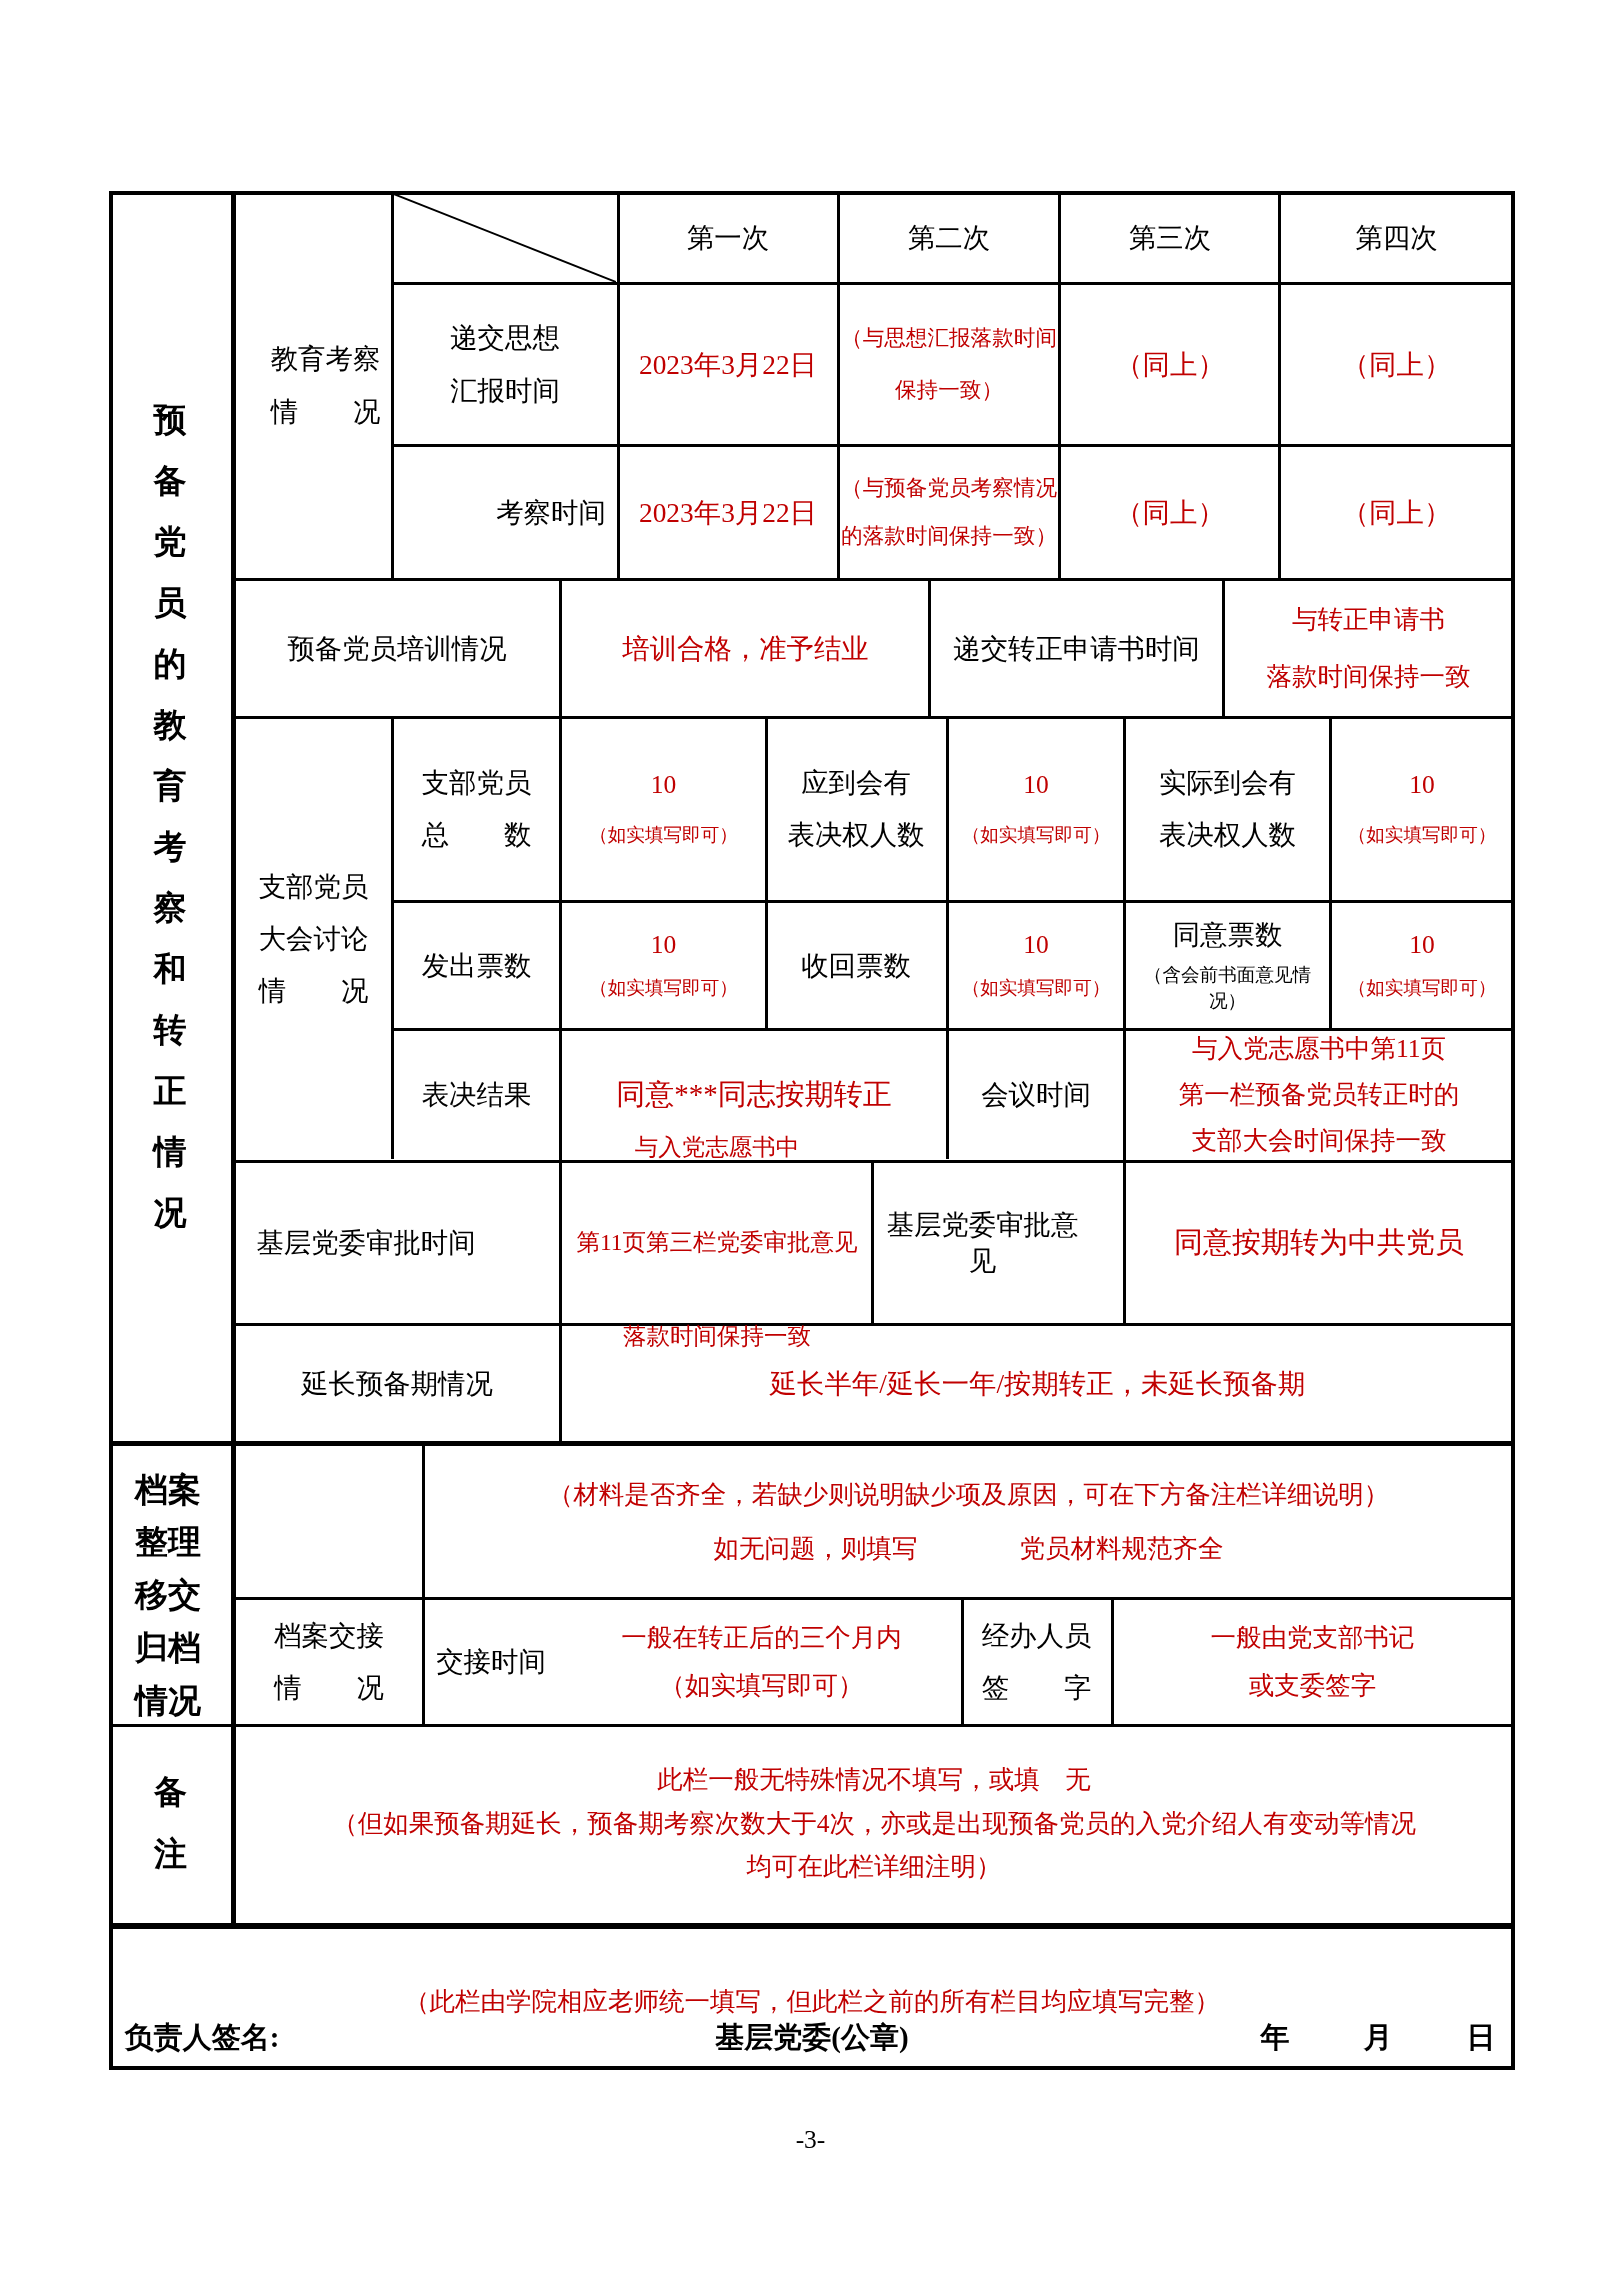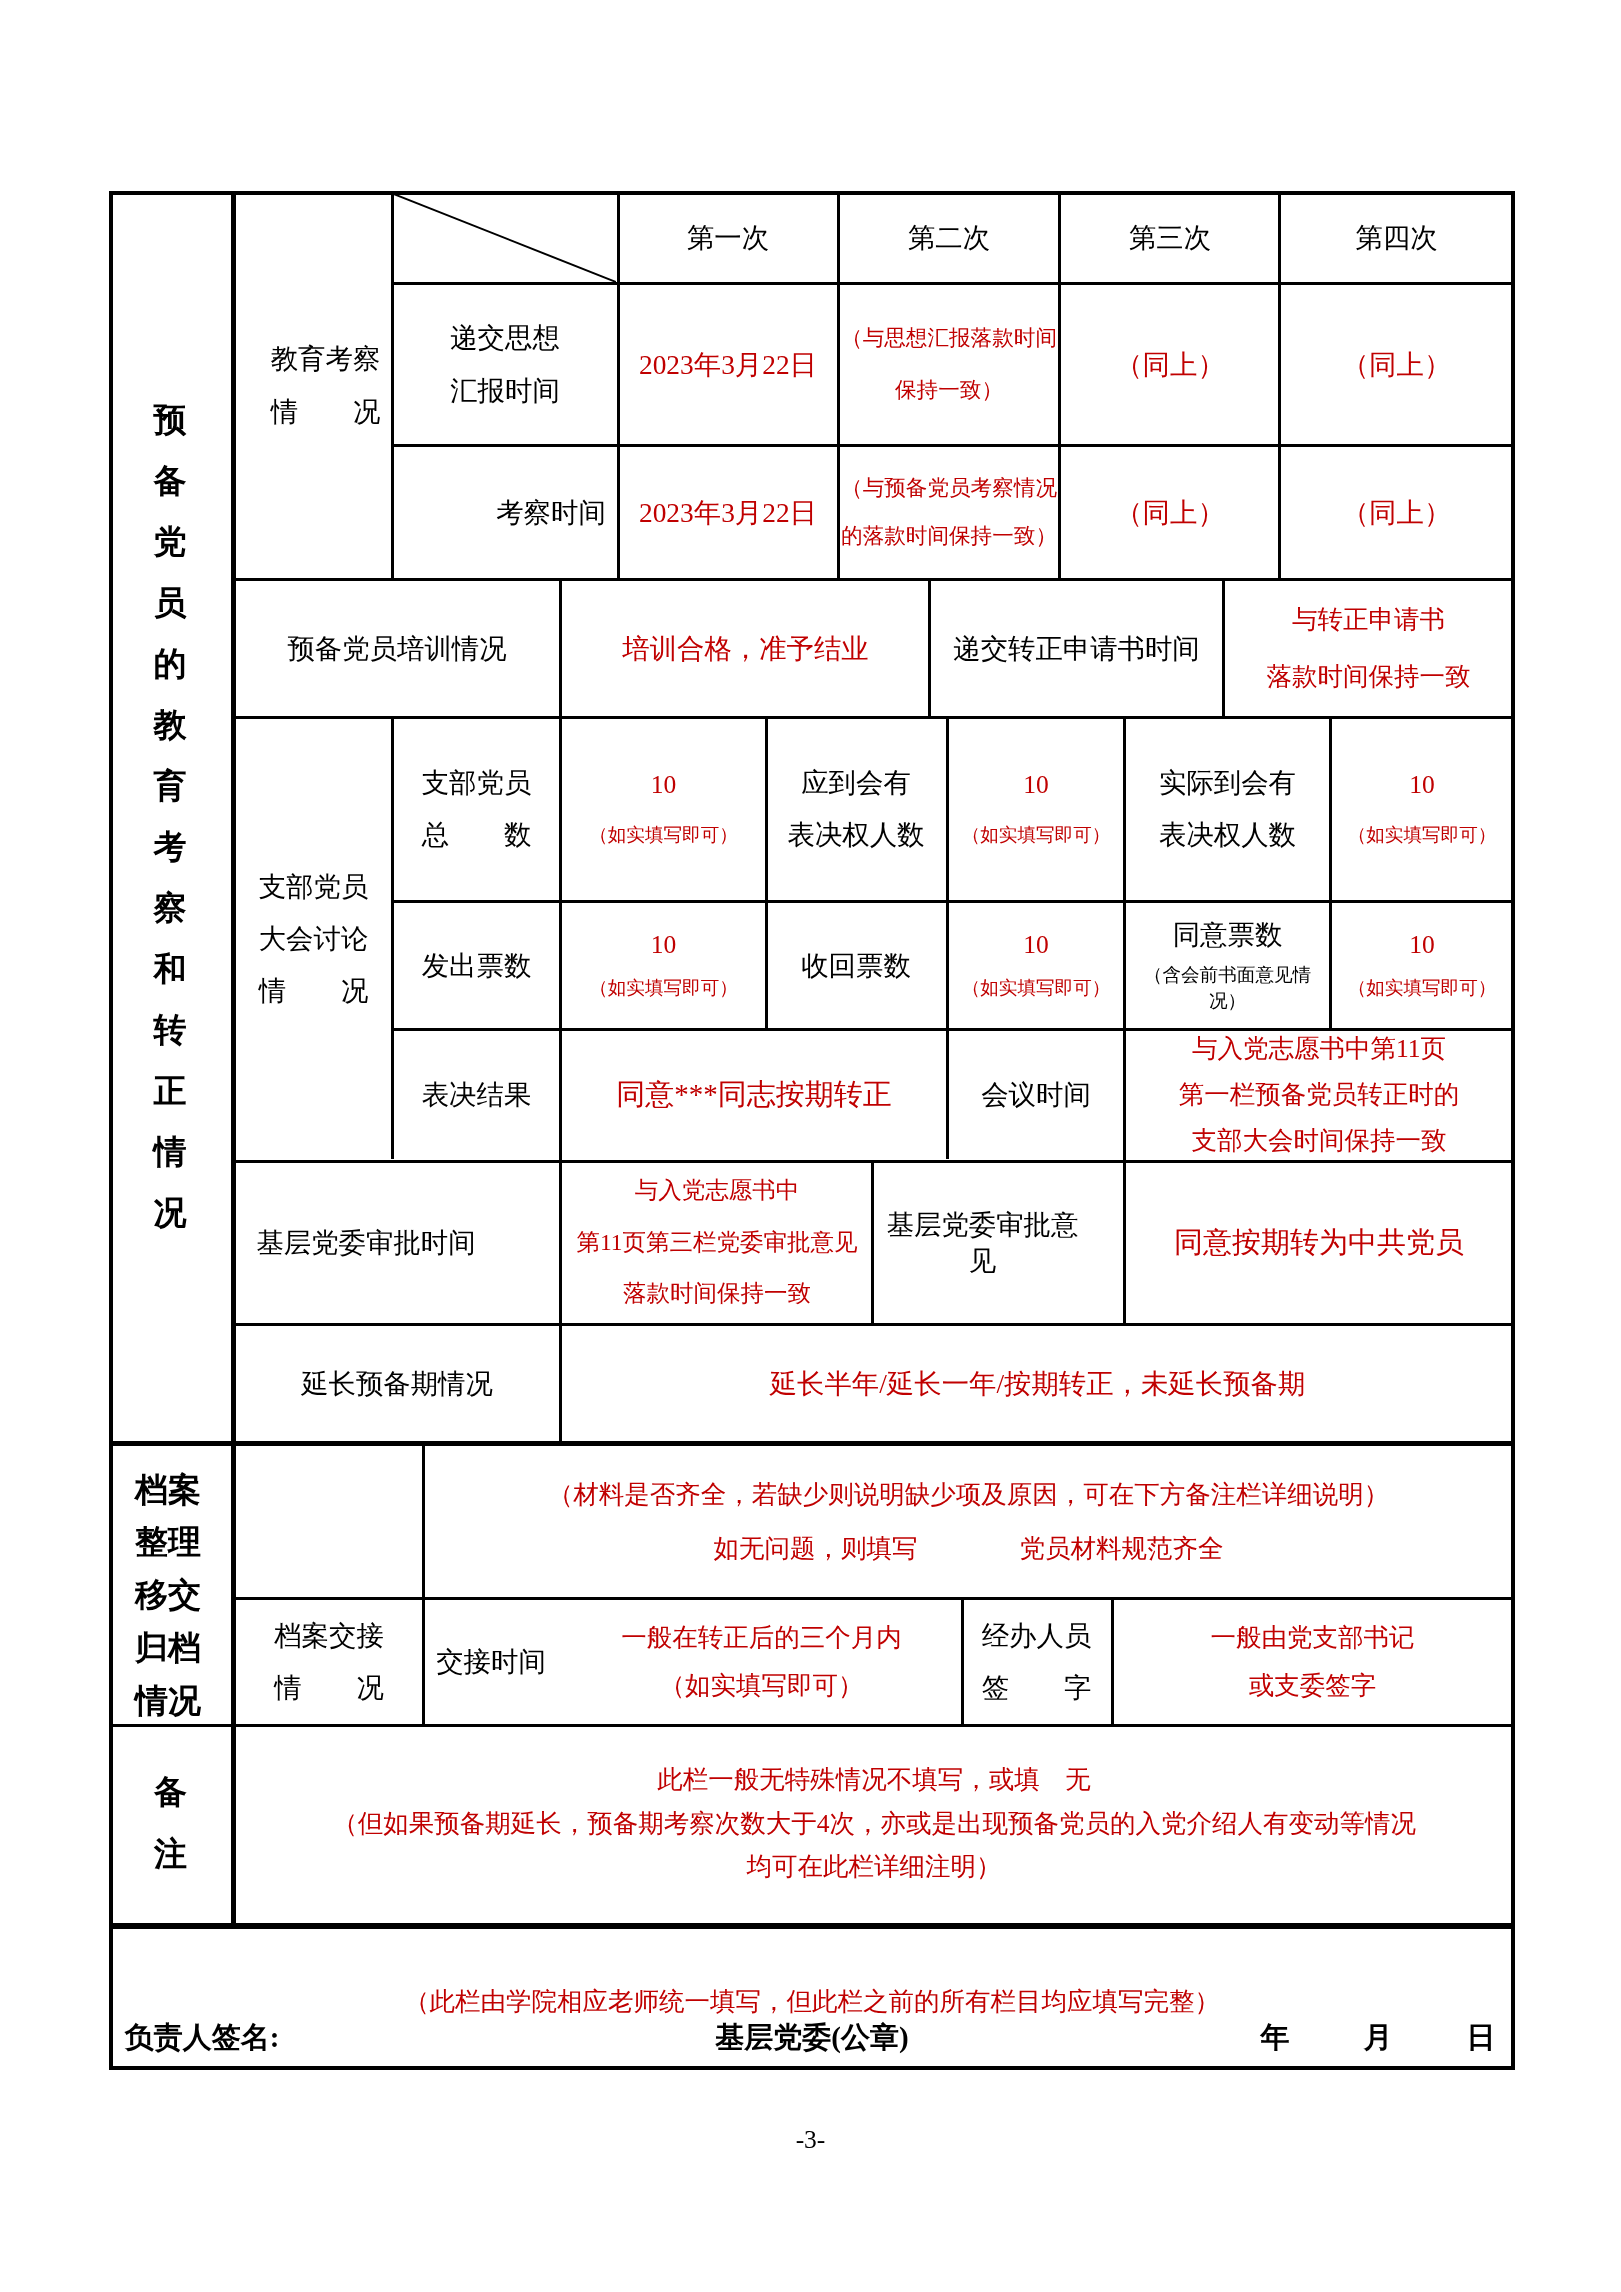--- a/index.html
+++ b/index.html
@@ -203,21 +203,21 @@
     </div>
   <div class="c red f26" style="left:1126px;top:1031px;width:386px;height:128px;line-height:1.8;">
     <span class="ln">与入党志愿书中第11页</span>
     <span class="ln">第一栏预备党员转正时的</span>
     <span class="ln">支部大会时间保持一致</span>
   </div>
 
   <div class="c" style="left:236px;top:1162px;width:260px;height:161px;">
       <span>基层党委审批时间</span>
     </div>
-  <div class="c red f24" style="left:562px;top:1162px;width:310px;height:161px;line-height:2.2;">
+  <div class="c red f24" style="left:562px;top:1162px;width:310px;height:161px;line-height:2.2;gap:43px;">
     <span class="ln">与入党志愿书中</span>
     <span class="ln">第11页第三栏党委审批意见</span>
     <span class="ln">落款时间保持一致</span>
   </div>
   <div class="c" style="left:874px;top:1162px;width:217px;height:161px;">
       <span>基层党委审批意见</span>
     </div>
   <div class="c red f30" style="left:1126px;top:1162px;width:386px;height:161px;">
       <span>同意按期转为中共党员</span>
     </div>

